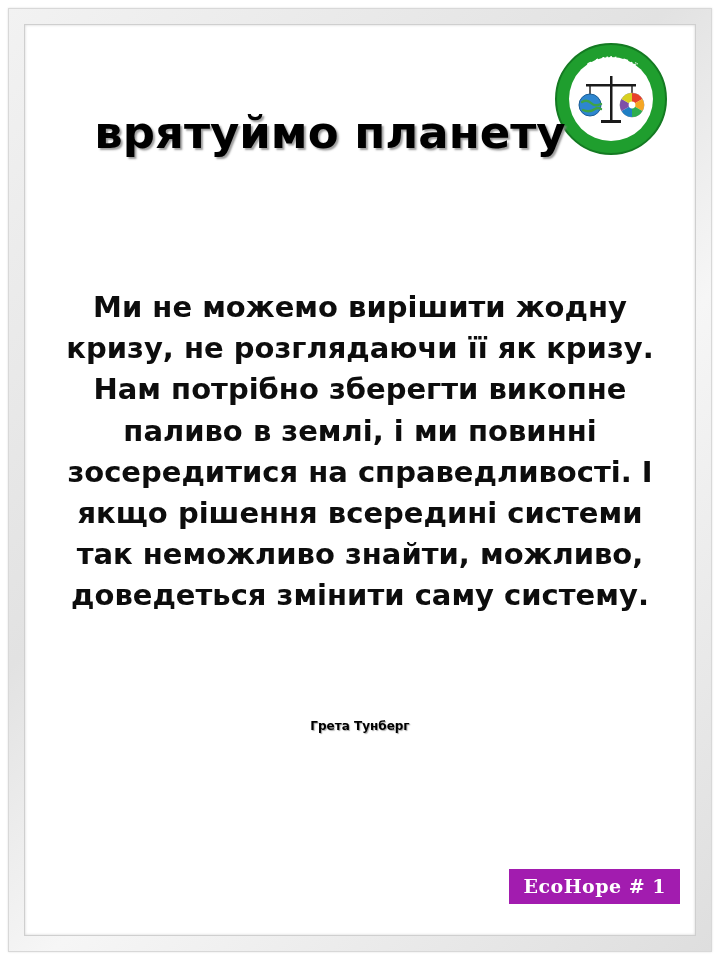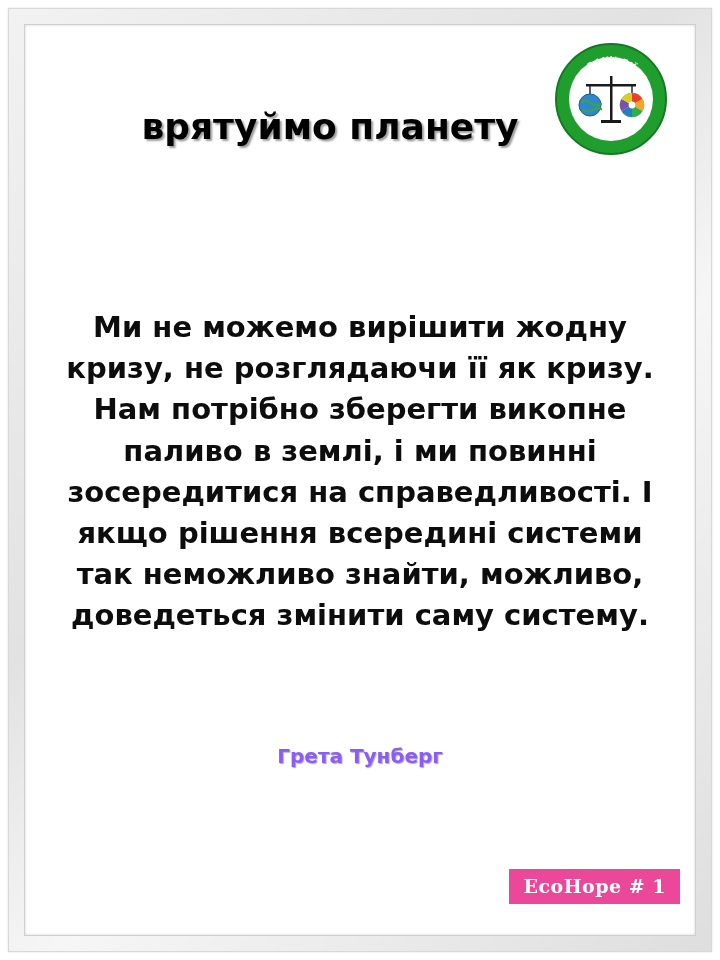--- a/index.html
+++ b/index.html
@@ -63,64 +63,64 @@
 
   
   .title {
     position: absolute;
     left: 0;
     right: 0;
     top: 70px;
     text-align: center;
     font-family: "DejaVu Sans", sans-serif;
     font-weight: bold;
-    font-size: 36px;
+    font-size: 45px;
     line-height: 1.28;
     color: #000000;
     text-shadow: 2px 2px 2px rgba(140,140,140,0.85);
     letter-spacing: 0px;
     padding: 0 120px 0 60px;
   }
 
   
   .quote {
     position: absolute;
     left: 14px;
     right: 14px;
-    top: 273px;
+    top: 253px;
     text-align: center;
     font-family: "DejaVu Sans", sans-serif;
     font-weight: bold;
     font-size: 29px;
     line-height: 1.42;
     color: #0d0d0d;
   }
 
   
   .attribution {
     position: absolute;
     left: 0;
     right: 0;
-    top: 708px;
+    top: 684px;
     text-align: center;
     font-family: "DejaVu Sans", sans-serif;
     font-weight: bold;
-    font-size: 20px;
+    font-size: 12px;
     line-height: 1.42;
-    color: #8b5cf6;
+    color: #000000;
     text-shadow: 1px 1px 1px rgba(150,150,150,0.8);
   }
   .attribution .line2 { display: block; }
 
   
   .badge {
     position: absolute;
     right: 6px;
     bottom: 22px;
-    background: #ec4899;
+    background: #a21caf;
     color: #ffffff;
     font-family: "DejaVu Serif", serif;
     font-weight: bold;
     font-size: 19px;
     padding: 6px 14px 7px 14px;
     letter-spacing: 0.5px;
     white-space: nowrap;
   }
 </style>
 </head>

